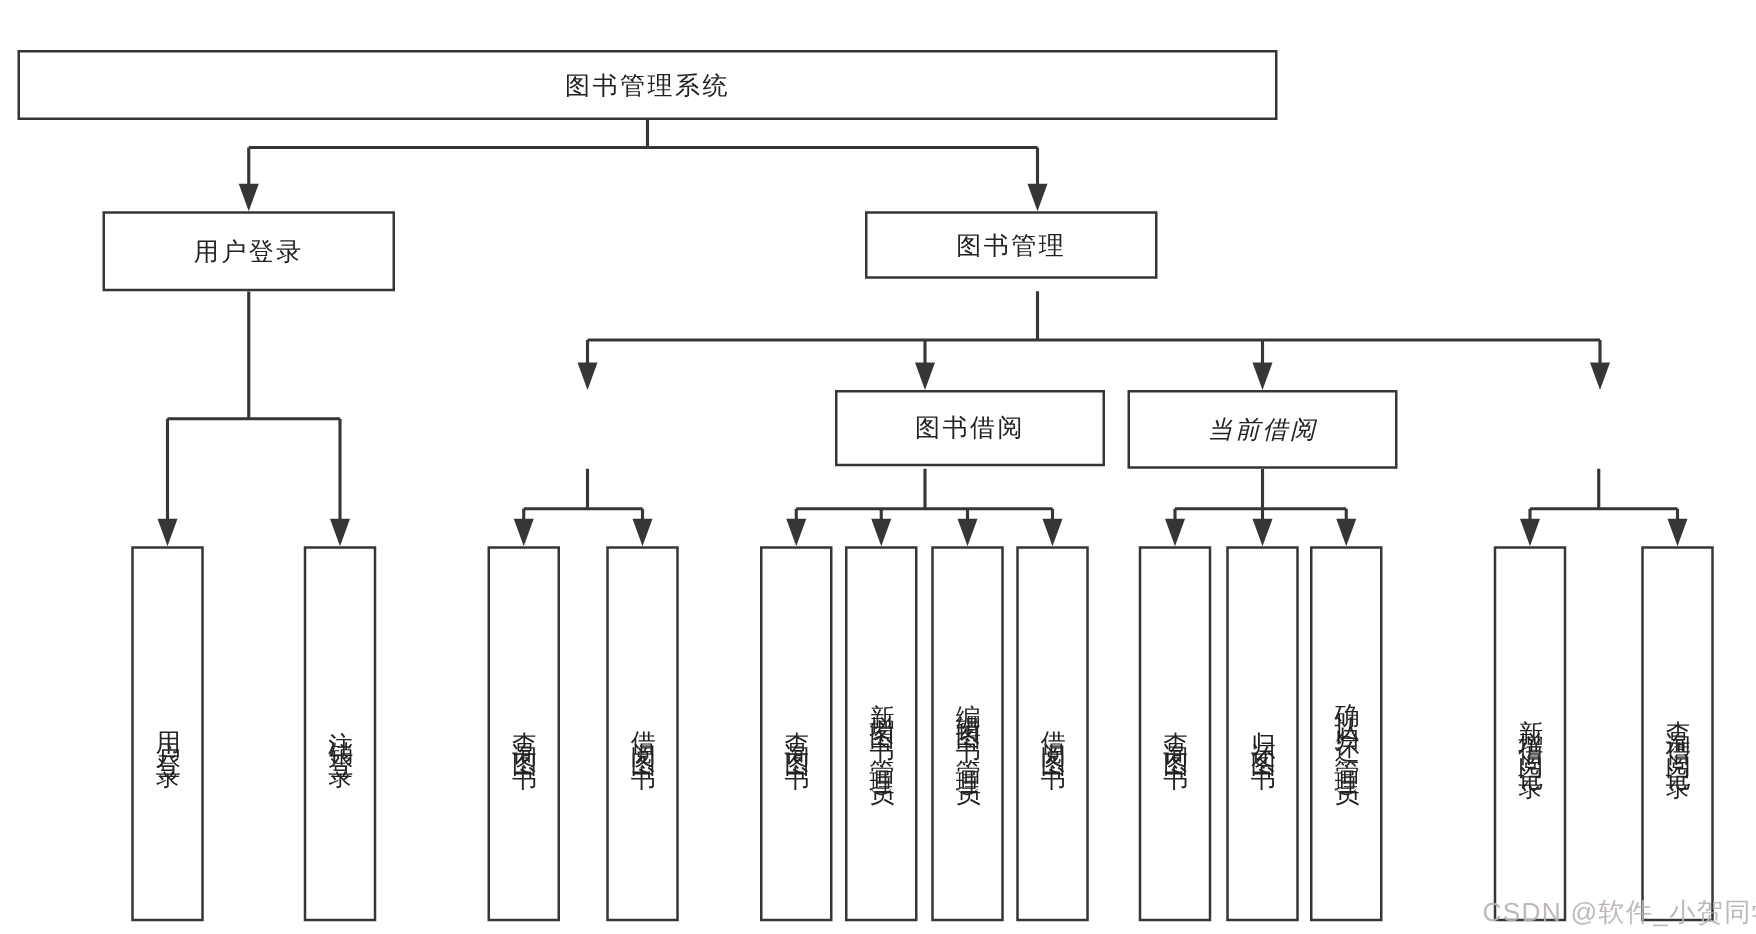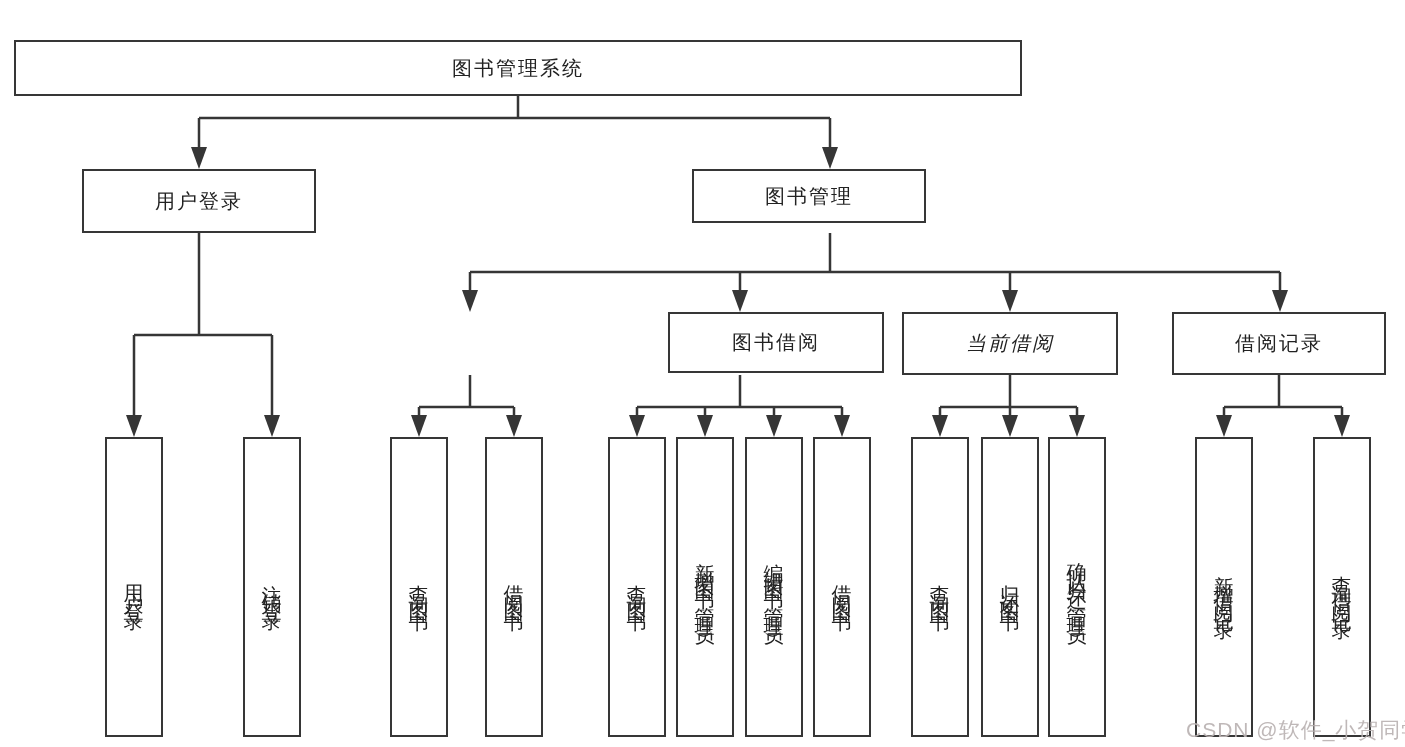--- a/index.html
+++ b/index.html
@@ -123,23 +123,20 @@
   <div id="n-mgmt" class="node h-node">
     <span>图书管理</span>
   </div>
 
   <div id="n-l3b" class="node h-node">
     <span>图书借阅</span>
   </div>
   <div id="n-l3c" class="node h-node">
     <span>当前借阅</span>
   </div>
-  <div id="n-l3d" class="node h-node">
-    <span>借阅记录</span>
-  </div>
 
   <div id="n-a1" class="node v-node leaf">
     <span>用户登录</span>
   </div>
   <div id="n-a2" class="node v-node leaf">
     <span>注销登录</span>
   </div>
 
   <div id="n-b1" class="node v-node leaf">
     <span>查询图书</span>

